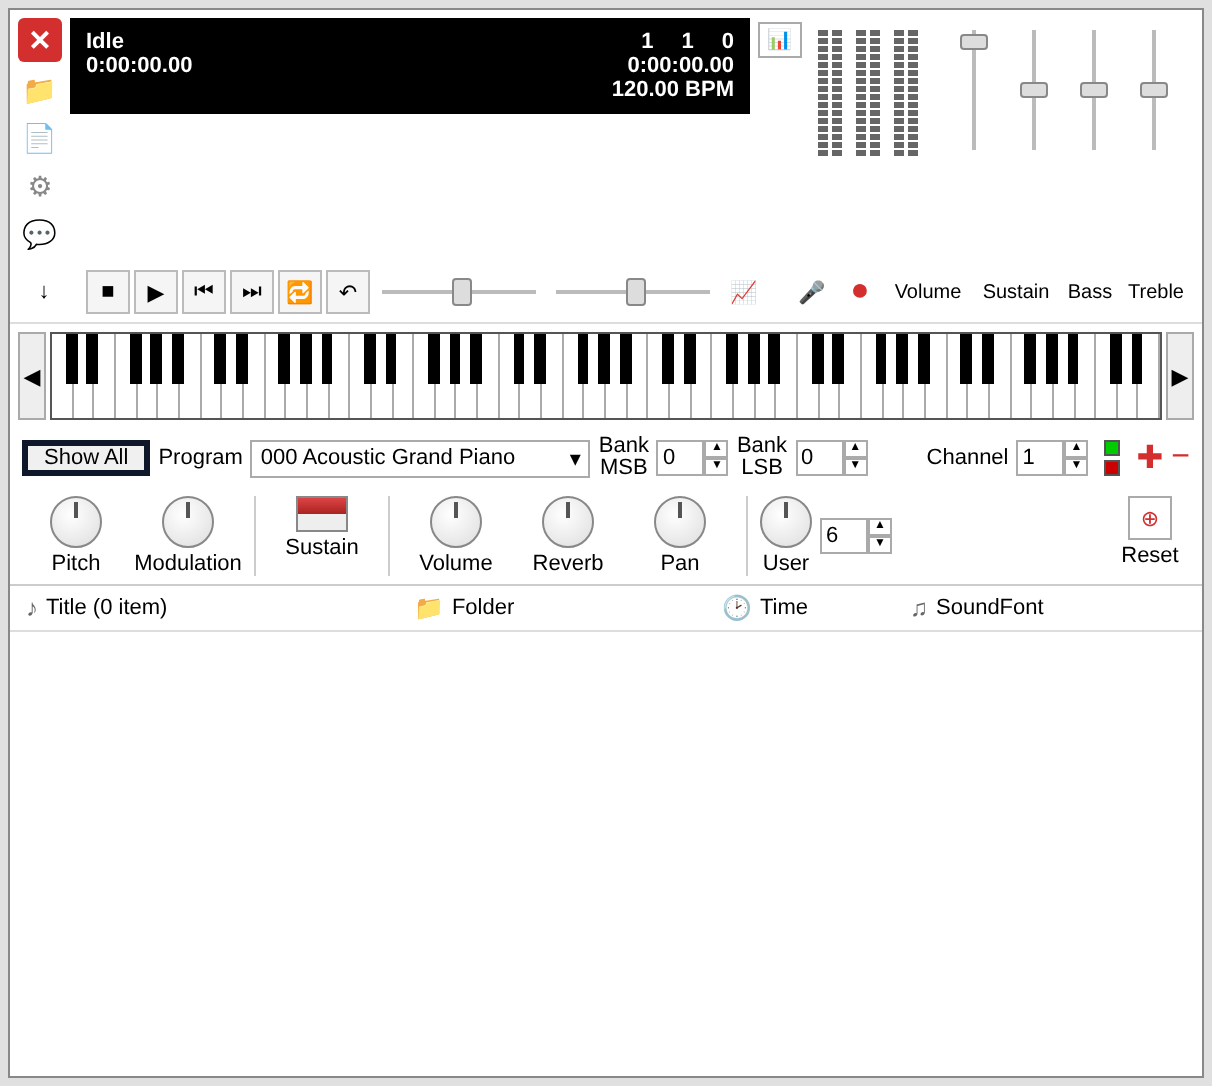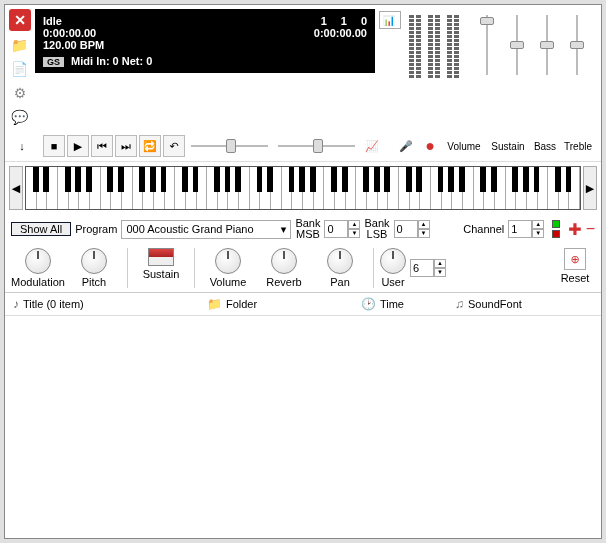--- a/index.html
+++ b/index.html
@@ -38,21 +38,21 @@
   .hthumb { position: absolute; width: 10px; height: 14px; background: #ddd; border: 1px solid #888; border-radius: 2px; }
   .rec-dot { color: #d32f2f; font-size: 16px; }
   
   .piano-row { display: flex; align-items: center; padding: 4px; gap: 2px; }
   .scroll-btn { width: 14px; height: 44px; border: 1px solid #aaa; background: #eee; display: flex; align-items: center; justify-content: center; cursor: pointer; }
   .piano { flex: 1; height: 44px; border: 1px solid #555; position: relative; background: #fff; display: flex; }
   .wkey { flex: 1; border-right: 1px solid #aaa; position: relative; }
   .bkey { position: absolute; top: 0; width: 60%; height: 60%; background: #000; left: 70%; z-index: 2; }
   
   .controls-row { display: flex; align-items: center; gap: 4px; padding: 4px 6px; }
-  .btn { padding: 0 8px; border: 1px solid #0f172a; background: #f0f0f0; cursor: pointer; }
+  .btn { padding: 0 8px; border: 3px solid #0f172a; background: #f0f0f0; cursor: pointer; }
   .combo { border: 1px solid #aaa; padding: 2px 4px; background: #fff; cursor: pointer; display: flex; align-items: center; justify-content: space-between; }
   .label { font-size: 11px; }
   .spinner { display: flex; align-items: center; }
   .spinner input { width: 24px; border: 1px solid #aaa; padding: 2px; text-align: left; }
   .spin-btns { display: flex; flex-direction: column; }
   .spin-btns span { width: 12px; height: 9px; border: 1px solid #aaa; font-size: 6px; text-align: center; line-height: 7px; cursor: pointer; }
   .led { width: 8px; height: 8px; border: 1px solid #555; }
   
   .knobs-row { display: flex; align-items: flex-start; gap: 2px; padding: 4px 6px; border-bottom: 1px solid #ccc; }
   .knob-grp { display: flex; flex-direction: column; align-items: center; gap: 2px; width: 54px; }
@@ -88,26 +88,22 @@
           <span class="lcd-nums">
             <span>1</span>
             <span>1</span>
             <span>0</span>
           </span>
         </div>
         <div class="lcd-row">
           <span>0:00:00.00</span>
           <span>0:00:00.00</span>
         </div>
-        <div class="lcd-row" style="">
+        <div class="lcd-row" style="justify-content:flex-end">
           <span>120.00 BPM</span>
-        </div>
-        <div style="margin-top:4px">
-          <span class="lcd-badge">GS</span>
-          <span>Midi In: 0   Net: 0</span>
         </div>
       </div>
     </div>
 
     <div style="display:flex;flex-direction:column;align-items:flex-end">
       <div class="vis-btn">📊</div>
     </div>
 
     <div class="meters">
       <div class="meter-col">
@@ -436,25 +432,25 @@
       <div class="led" style="background:#0c0"></div>
       <div class="led" style="background:#c00"></div>
     </div>
     <span style="color:#d32f2f;font-size:16px;cursor:pointer;margin-left:4px">✚</span>
     <span style="color:#d32f2f;font-size:16px;cursor:pointer">−</span>
   </div>
 
   <div class="knobs-row">
     <div class="knob-grp">
       <div class="knob"></div>
-      <span>Modulation</span>
+      <span>Pitch</span>
     </div>
     <div class="knob-grp">
       <div class="knob"></div>
-      <span>Pitch</span>
+      <span>Modulation</span>
     </div>
     <div class="sep"></div>
     <div class="knob-grp">
       <div class="sustain-sq"></div>
       <span>Sustain</span>
     </div>
     <div class="sep"></div>
     <div class="knob-grp">
       <div class="knob"></div>
       <span>Volume</span>

